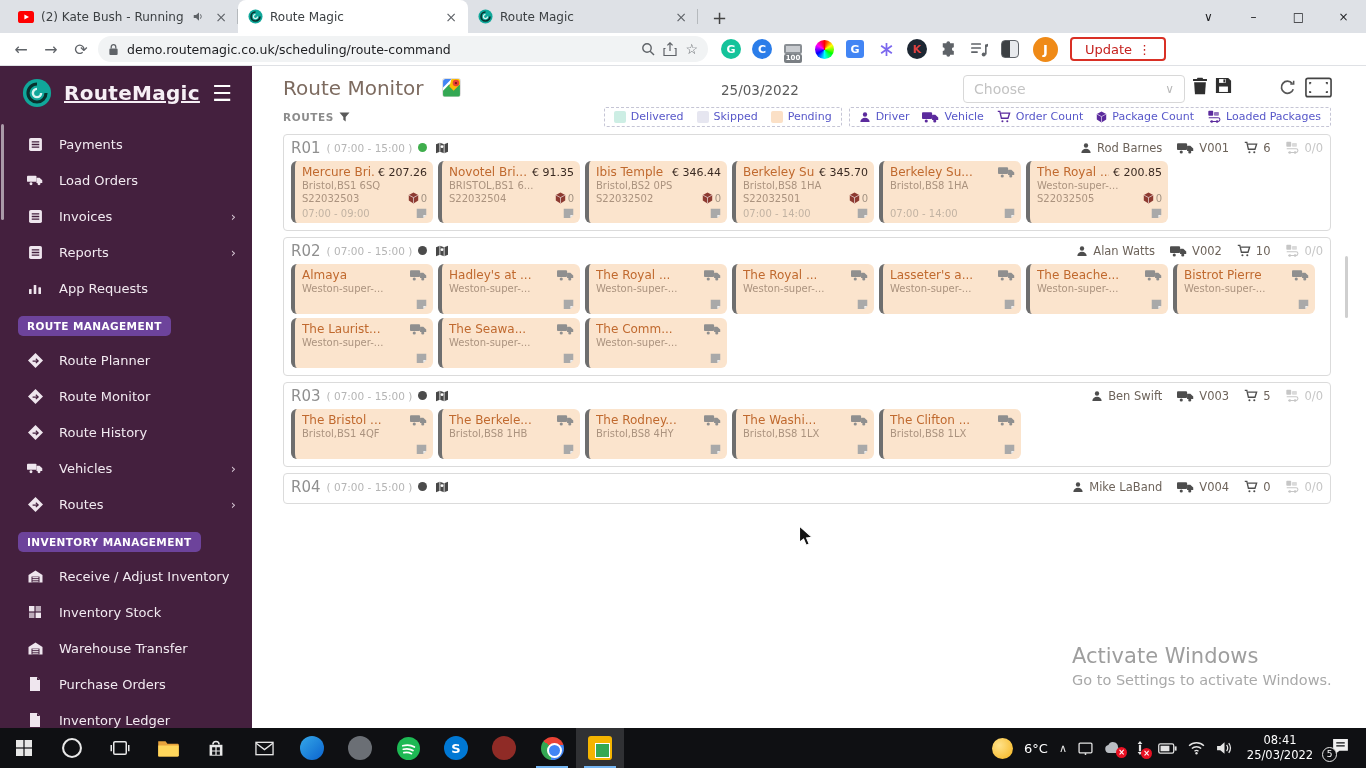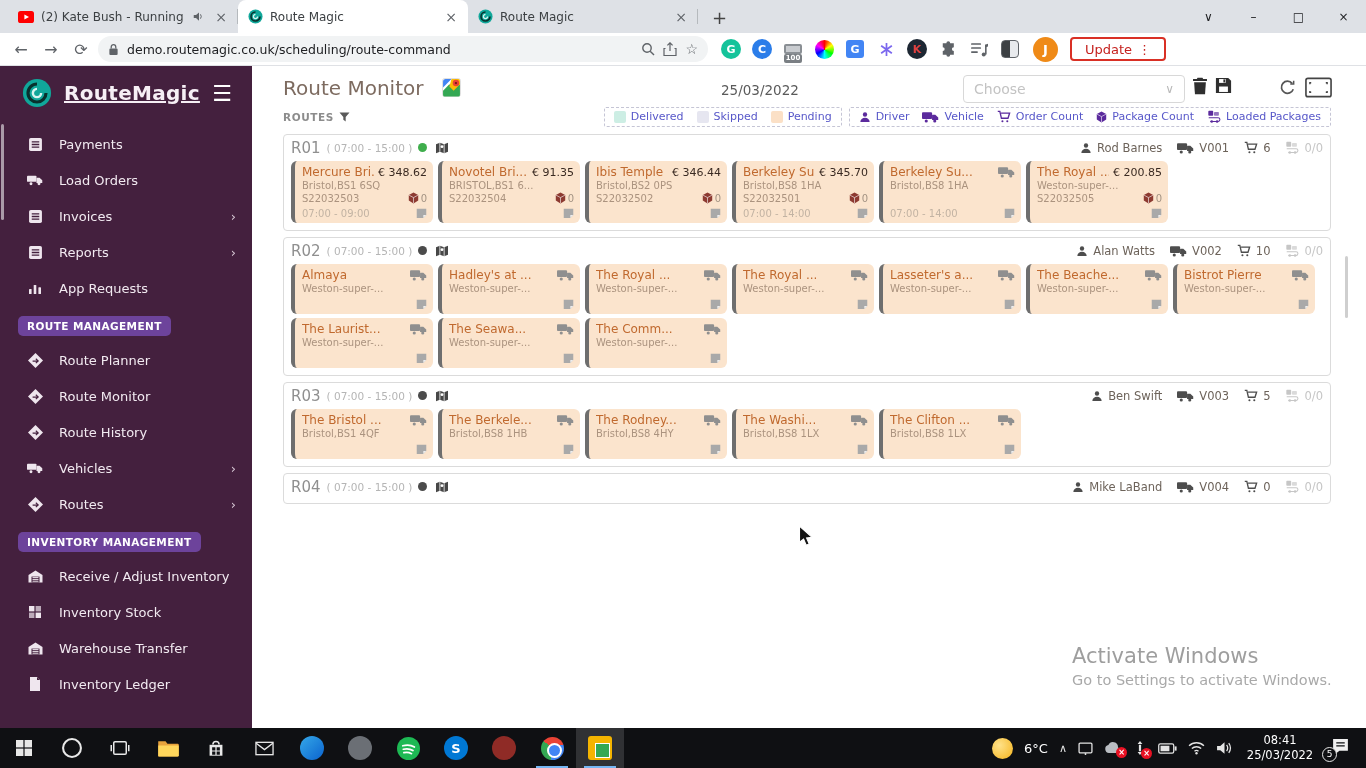--- a/index.html
+++ b/index.html
@@ -426,20 +426,29 @@
             </span>
             <span>Warehouse Transfer</span>
           </div>
           <div class="sitem">
             <span class="icon ">
               <svg width="12" height="14" viewBox="0 0 12 14" fill="currentColor">
                 <path d="M1 0h7l3 3v11H1z"></path>
                 <path d="M8 0v3h3" fill="#44203e"></path>
               </svg>
             </span>
+            <span>Purchase Orders</span>
+          </div>
+          <div class="sitem">
+            <span class="icon ">
+              <svg width="12" height="14" viewBox="0 0 12 14" fill="currentColor">
+                <path d="M1 0h7l3 3v11H1z"></path>
+                <path d="M8 0v3h3" fill="#44203e"></path>
+              </svg>
+            </span>
             <span>Inventory Ledger</span>
           </div>
         </nav>
       <div class="side-scrollbar"></div>
     </aside>
 
     <div class="main">
       <div class="page-title">Route Monitor</div>
       <span class="icon gmaps">
           <svg width="19" height="19" viewBox="0 0 18 18">
@@ -616,21 +625,21 @@
                     </svg>
                   </span>
                   <span>0/0</span>
                 </span>
               </span>
             </div>
             <div class="cardrow tall">
               <div class="card">
                 <div class="c-top">
                   <span class="c-title">Mercure Bri...</span>
-                  <span class="c-price">€ 348.62</span>
+                  <span class="c-price">€ 207.26</span>
                 </div>
                 <div class="c-addr">Bristol,BS1 6SQ</div>
                 <div class="c-ordrow">
                   <span class="c-ord">S22032503</span>
                   <span class="c-pk">
                     <span class="icon ">
                       <svg width="11" height="12" viewBox="0 0 14 15" fill="currentColor">
                         <path d="M7 .5l6 3.2v7.1L7 14.5 1 10.8V3.7z"></path>
                         <path d="M1.3 3.9L7 7l5.7-3.1M7 7v7" stroke="rgba(255,255,255,.85)" stroke-width=".9" fill="none"></path>
                       </svg>

